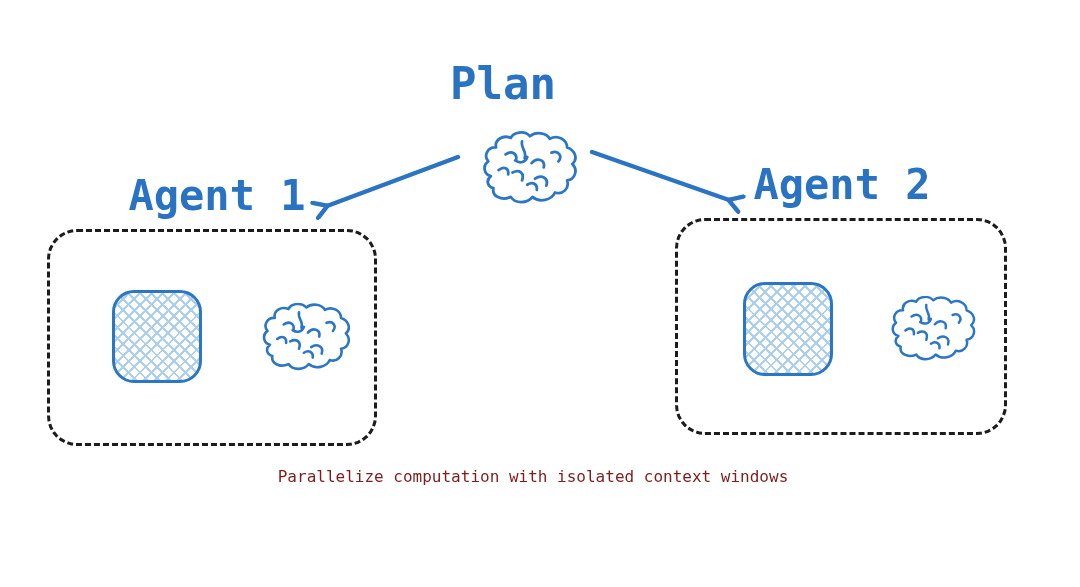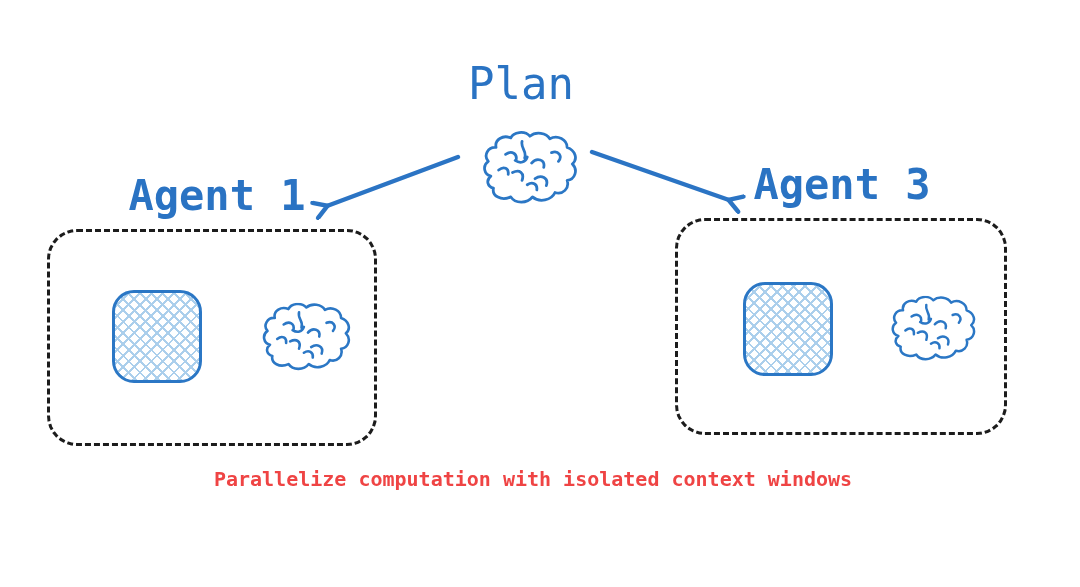--- a/index.html
+++ b/index.html
@@ -8,38 +8,38 @@
     position: relative;
     width: 1080px;
     height: 587px;
     background: #ffffff;
     overflow: hidden;
     font-family: "DejaVu Sans Mono", "Liberation Mono", monospace;
   }
   .abs { position: absolute; }
 
   .plan-title {
-    top: 58px; left: 521px;
+    top: 58px; left: 503px;
     transform: translateX(-50%);
-    font-size: 44px; font-weight: 400;
+    font-size: 44px; font-weight: 700;
     color: #2a73c3; white-space: nowrap;
   }
   .agent-label {
     transform: translateX(-50%);
     font-size: 42px; font-weight: 700;
     color: #2a73c3; white-space: nowrap;
   }
   .agent-label.a1 { top: 171px; left: 217px; }
   .agent-label.a2 { top: 160px; left: 842px; }
 
   .caption {
     top: 467px; left: 533px;
     transform: translateX(-50%);
-    font-size: 20px; font-weight: 700;
-    color: #ef4444; white-space: nowrap;
+    font-size: 16px; font-weight: 400;
+    color: #7f1d1d; white-space: nowrap;
   }
 
   .agent-box {
     border: 3px dashed #1c1c1c;
     border-radius: 30px;
     background: transparent;
   }
   .agent-box.b1 { left: 47px; top: 229px; width: 330px; height: 217px; }
   .agent-box.b2 { left: 675px; top: 218px; width: 332px; height: 217px; }
 
@@ -85,21 +85,21 @@
     <defs>
       <marker id="vhead" viewBox="-2 -10 22 20" markerWidth="22" markerHeight="20" refX="0.5" refY="0" orient="auto" markerUnits="userSpaceOnUse">
         <path d="M13 -8 L0 0 L13 8" fill="none" stroke="#2b74c4" stroke-width="4.5" stroke-linecap="round"></path>
       </marker>
     </defs>
     <line class="arrow" x1="458" y1="157" x2="327" y2="206" marker-end="url(#vhead)"></line>
     <line class="arrow" x1="592" y1="152" x2="729" y2="200" marker-end="url(#vhead)"></line>
   </svg>
 
   <div class="abs agent-label a1">Agent 1</div>
-  <div class="abs agent-label a2">Agent 3</div>
+  <div class="abs agent-label a2">Agent 2</div>
 
   <div class="abs agent-box b1"></div>
   <div class="abs context-window cw1"></div>
   <svg class="abs brain" style="left:257px; top:300px;" width="97" height="78" viewBox="0 0 120 90">
     <use href="#brain"></use>
   </svg>
 
   <div class="abs agent-box b2"></div>
   <div class="abs context-window cw2"></div>
   <svg class="abs brain" style="left:886px; top:294px;" width="93" height="73" viewBox="0 0 120 90">

